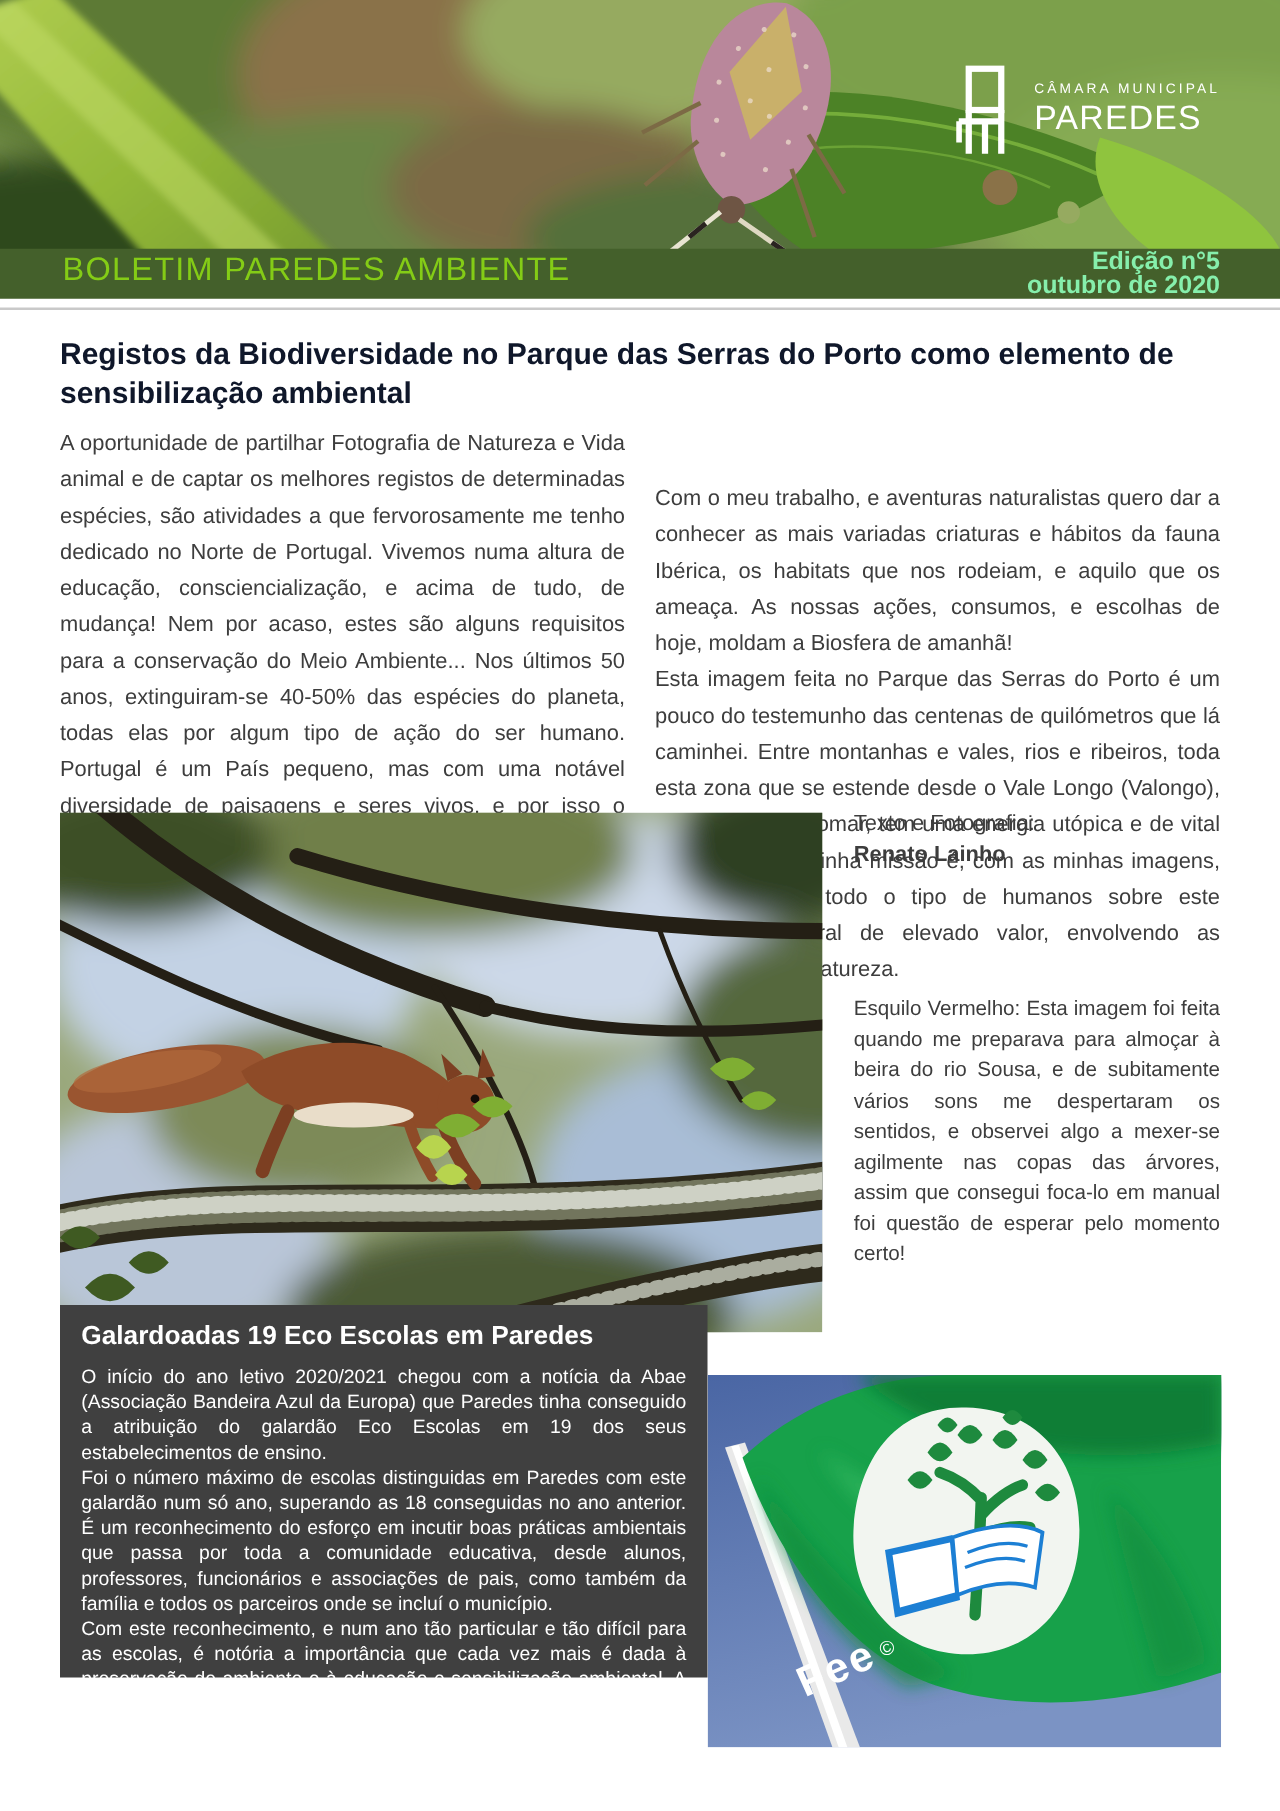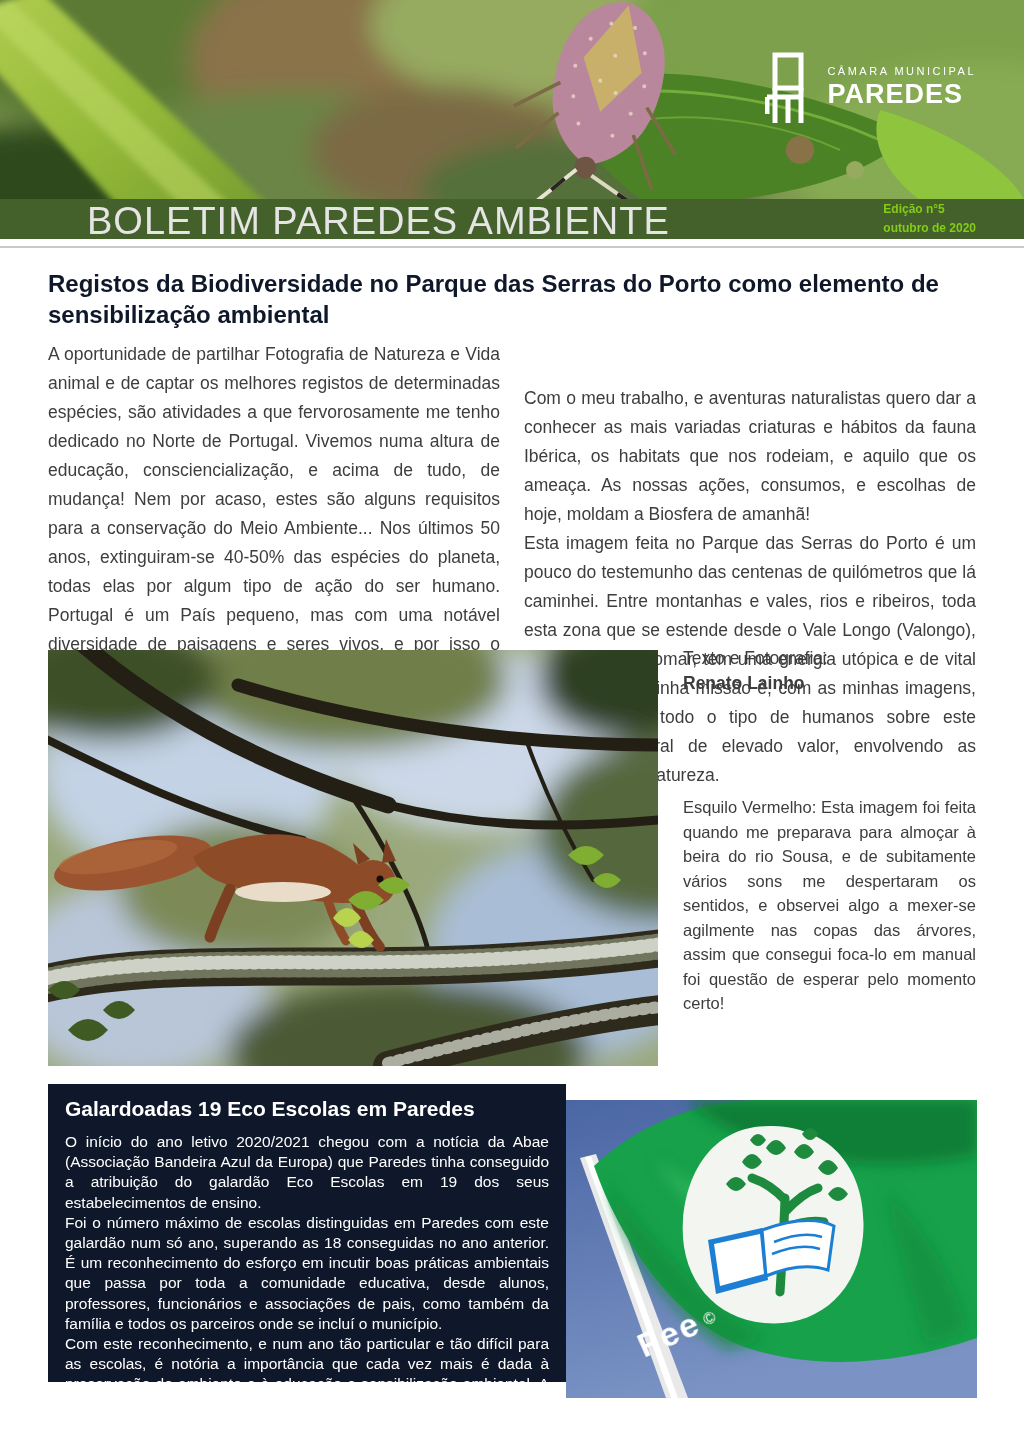--- a/index.html
+++ b/index.html
@@ -8,40 +8,40 @@
     position:relative;width:1024px;height:1449px;background:#ffffff;overflow:hidden;
     font-family:"Liberation Sans","DejaVu Sans",sans-serif;color:#3d3d3d;
   }
   
   .hero{position:absolute;left:0;top:0;width:1024px;height:200px;overflow:hidden;}
   .hero svg{display:block;}
   .logo{position:absolute;top:52px;right:48px;display:flex;align-items:flex-end;gap:10px;color:#fff;}
   .logo .mark{width:52px;height:74px;}
   .logo .words{display:flex;flex-direction:column;line-height:1;padding-bottom:18px;}
   .logo .small{font-size:11px;letter-spacing:2.5px;font-weight:400;margin-bottom:4px;}
-  .logo .big{font-size:27px;font-weight:bold;letter-spacing:1px;}
+  .logo .big{font-size:27px;font-weight:normal;letter-spacing:1px;}
   
   .banner{position:absolute;left:0;top:199px;width:1024px;height:40px;background:#44602b;}
-  .banner .btitle{position:absolute;left:50px;top:1px;color:#e5e5e5;font-size:38px;font-weight:400;letter-spacing:1px;white-space:nowrap;margin-left:37px;}
-  .banner .edition{position:absolute;right:48px;top:1px;text-align:left;color:#84cc16;font-weight:bold;font-size:12px;line-height:19px;}
+  .banner .btitle{position:absolute;left:50px;top:1px;color:#84cc16;font-size:26px;font-weight:400;letter-spacing:1px;white-space:nowrap;}
+  .banner .edition{position:absolute;right:48px;top:1px;text-align:right;color:#86efac;font-weight:bold;font-size:20px;line-height:19px;}
   .rule{position:absolute;left:0;top:246px;width:1024px;height:2px;background:#c9c9c9;}
   
   .article-title{position:absolute;left:48px;top:268px;width:930px;color:#0f172a;font-size:24px;line-height:31px;font-weight:bold;}
   .colL{position:absolute;left:48px;top:340px;width:452px;font-size:17.5px;line-height:29px;text-align:justify;}
   .colR{position:absolute;left:524px;top:340px;width:452px;font-size:17.5px;line-height:29px;text-align:justify;margin-top:44px;}
   .colR p{margin:0;}
   .credit{position:absolute;left:683px;top:646px;width:293px;text-align:left;font-size:17.5px;line-height:25px;}
   .credit .name{font-weight:bold;}
   .caption{position:absolute;left:683px;top:795px;width:293px;font-size:16.5px;line-height:24.5px;text-align:justify;}
   .caption .lead{font-weight:normal;}
   
   .squirrel{position:absolute;left:48px;top:650px;width:610px;height:416px;overflow:hidden;}
   .flagphoto{position:absolute;left:566px;top:1100px;width:411px;height:298px;overflow:hidden;}
   
-  .ecobox{position:absolute;left:48px;top:1084px;width:518px;height:298px;background:#0f172a;color:#fff;padding:10px 17px 0 17px;}
+  .ecobox{position:absolute;left:48px;top:1044px;width:518px;height:298px;background:#404040;color:#fff;padding:10px 17px 0 17px;}
   .ecobox h2{margin:2px 0 10px 0;font-size:21px;line-height:26px;font-weight:bold;}
   .ecobox p{margin:0;font-size:15.5px;line-height:20.2px;text-align:justify;}
 </style>
 </head>
 <body>
 
 <div class="page">
 
   <div class="hero">
     <svg width="1024" height="200" viewBox="0 0 1024 200" preserveAspectRatio="none">

